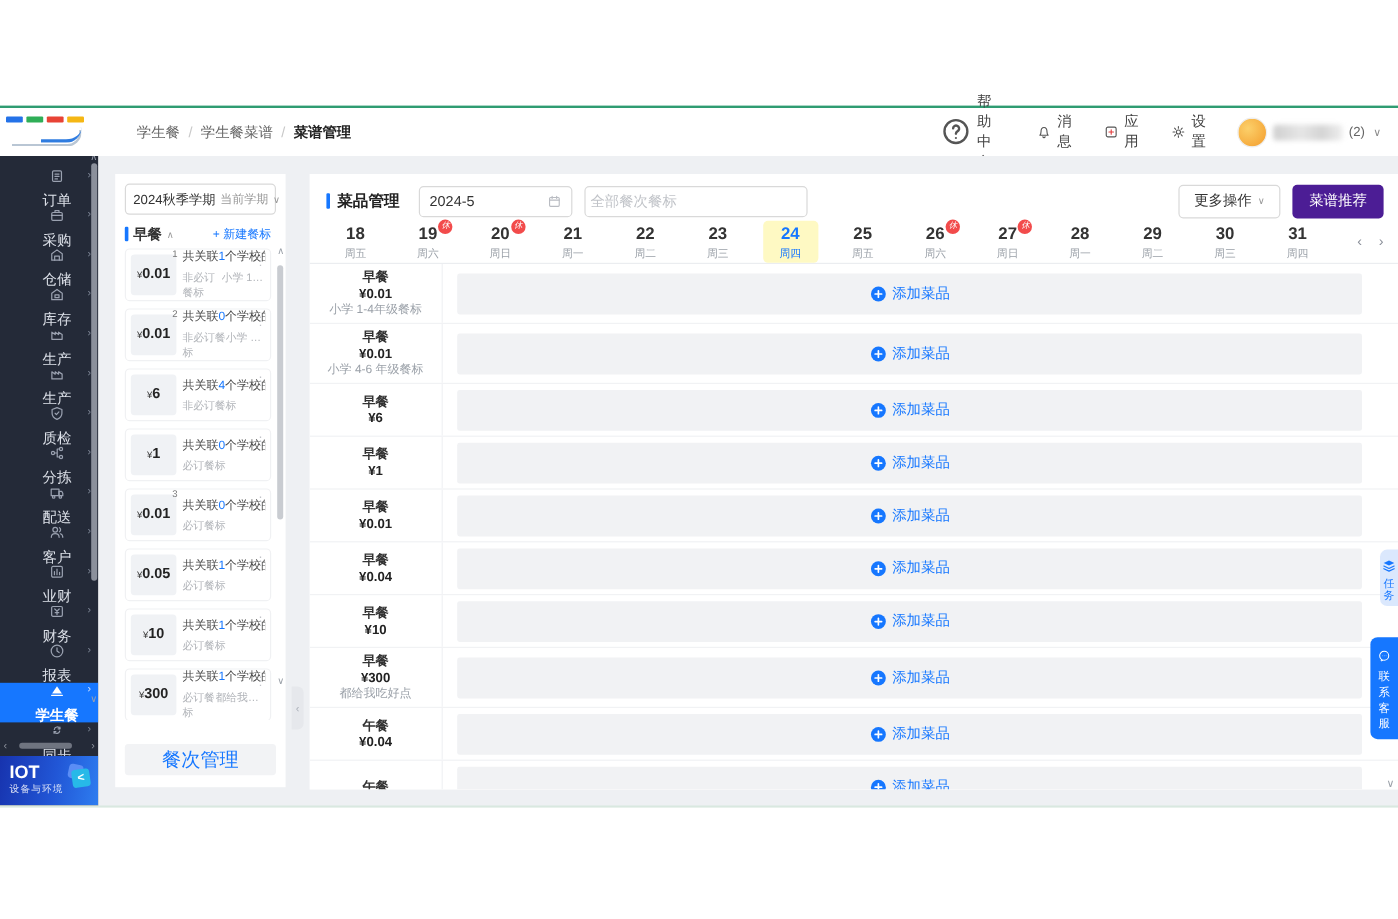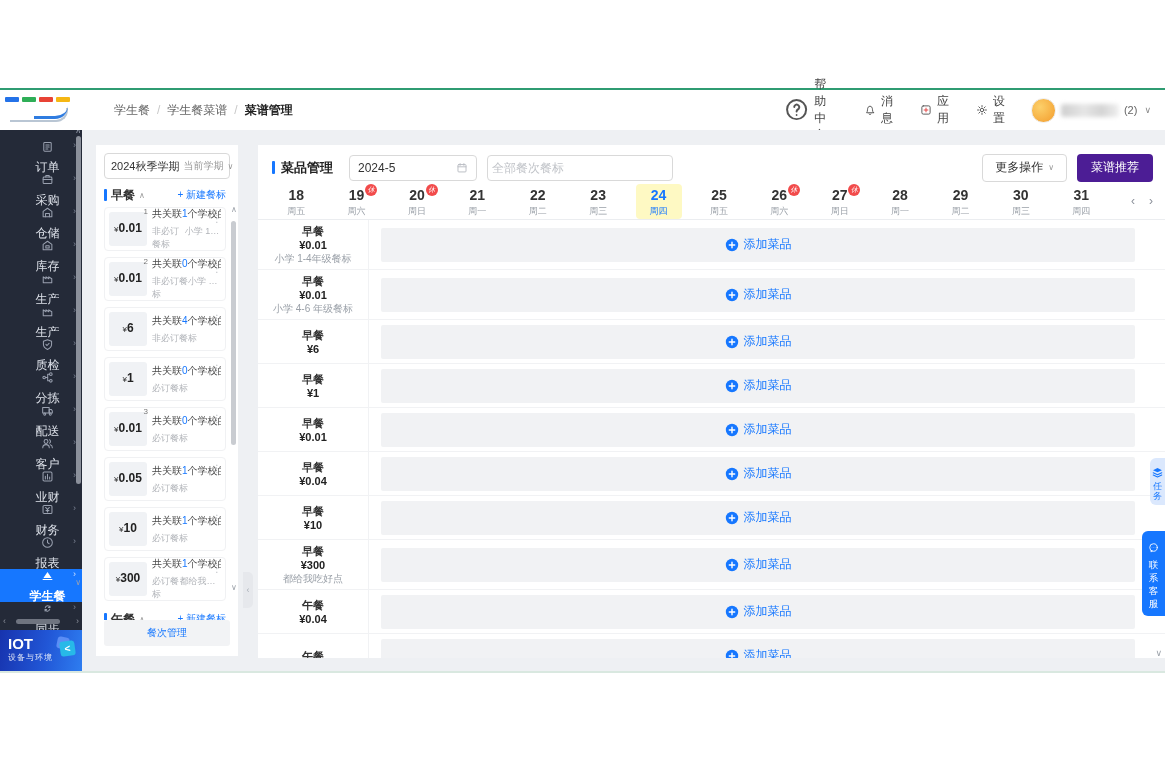--- a/index.html
+++ b/index.html
@@ -81,21 +81,21 @@
   .card-body { flex:1; min-width:0; }
   .card-title { font-size:10px; color:#4a4a4a; white-space:nowrap; overflow:hidden; }
   .card-title b { color:#1677ff; font-weight:normal; }
   .card-sub { margin-top:4px; font-size:9px; color:#b0b3b8; display:flex; }
   .card-note { margin-left:auto; white-space:nowrap; overflow:hidden; max-width:52px; text-overflow:ellipsis; }
   .card-more { position:absolute; right:3px; top:5px; color:#c0c3c8; font-size:10px; }
   .lp-vscroll { position:absolute; right:1px; top:28px; width:6px; bottom:36px; }
   .lp-vscroll .thumb { position:absolute; top:10px; left:0; width:5px; height:60%; background:#c9ccd1; border-radius:3px; }
   .lp-vscroll .a { position:absolute; left:0; font-size:8px; color:#9aa0a8; }
   .lp-vscroll .a.u { top:-6px; } .lp-vscroll .a.d { bottom:-8px; }
-  .lp-footer { margin:0 8px 10px; height:26px; background:#f2f3f5; border-radius:3px; color:#1677ff; font-size:10px; display:flex; align-items:center; justify-content:center; cursor:pointer; flex:none; }
+  .lp-footer { margin:20px 8px 10px; height:26px; background:#f2f3f5; border-radius:3px; color:#1677ff; font-size:16px; display:flex; align-items:center; justify-content:center; cursor:pointer; flex:none; }
   .collapse-handle { position:absolute; left:161px; top:442px; width:10px; height:36px; background:#e6e8ec; border-radius:0 5px 5px 0; display:flex; align-items:center; justify-content:center; color:#aab0b8; font-size:9px; cursor:pointer; }
 
   
   .main-panel { position:absolute; left:176px; top:15px; right:0; bottom:13px; background:#fff; overflow:hidden; }
   .mp-hdr { height:37px; display:flex; align-items:center; padding:8px 12px 0 14px; }
   .mp-title-bar { width:3px; height:13px; background:#1677ff; border-radius:1px; margin-right:6px; }
   .mp-title { font-size:13px; font-weight:bold; color:#222; }
   .date-box { margin-left:16px; width:128px; height:26px; border:1px solid #d9d9d9; border-radius:4px; display:flex; align-items:center; padding:0 8px; cursor:pointer; }
   .date-val { font-size:12px; color:#333; }
   .date-box .icn { margin-left:auto; width:12px; height:12px; color:#b9bcc2; }

